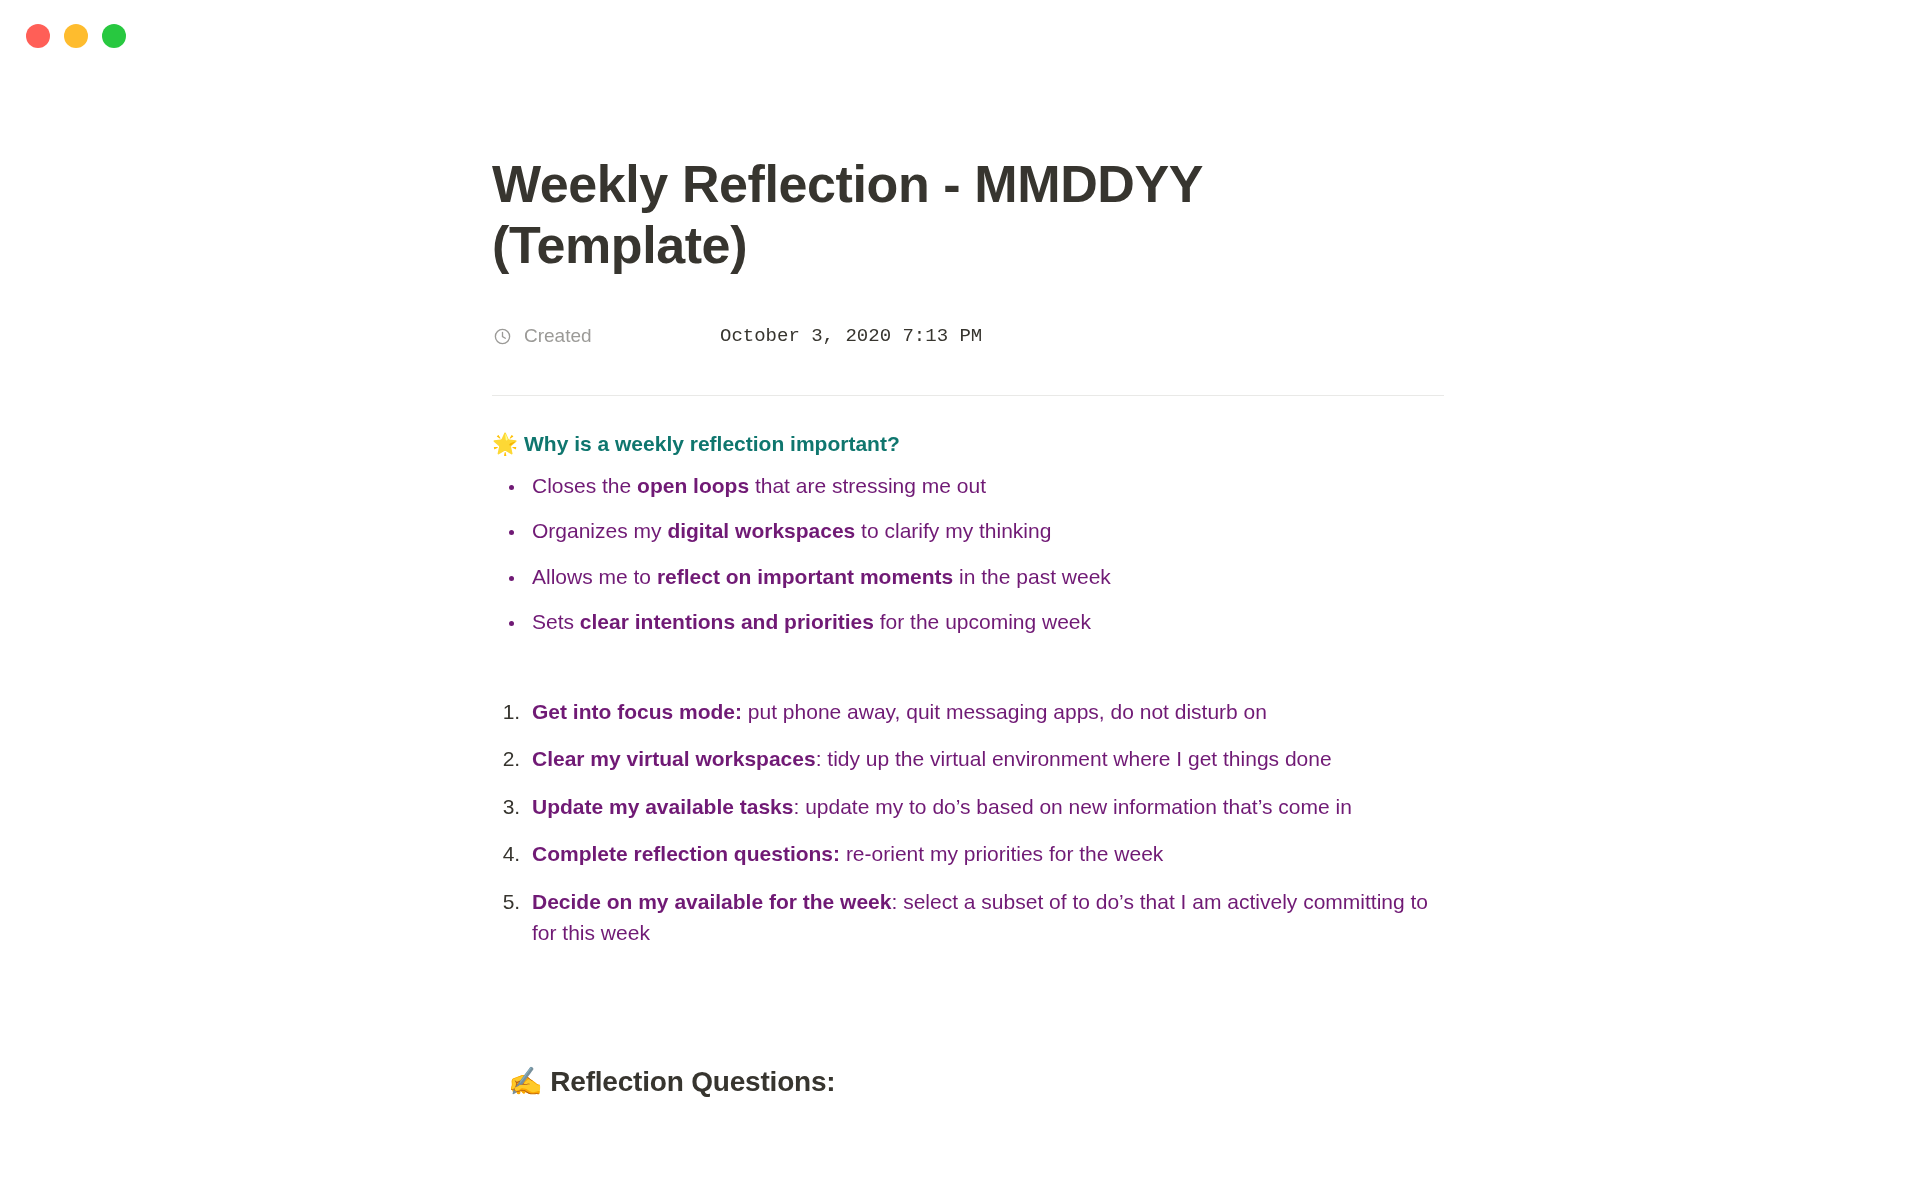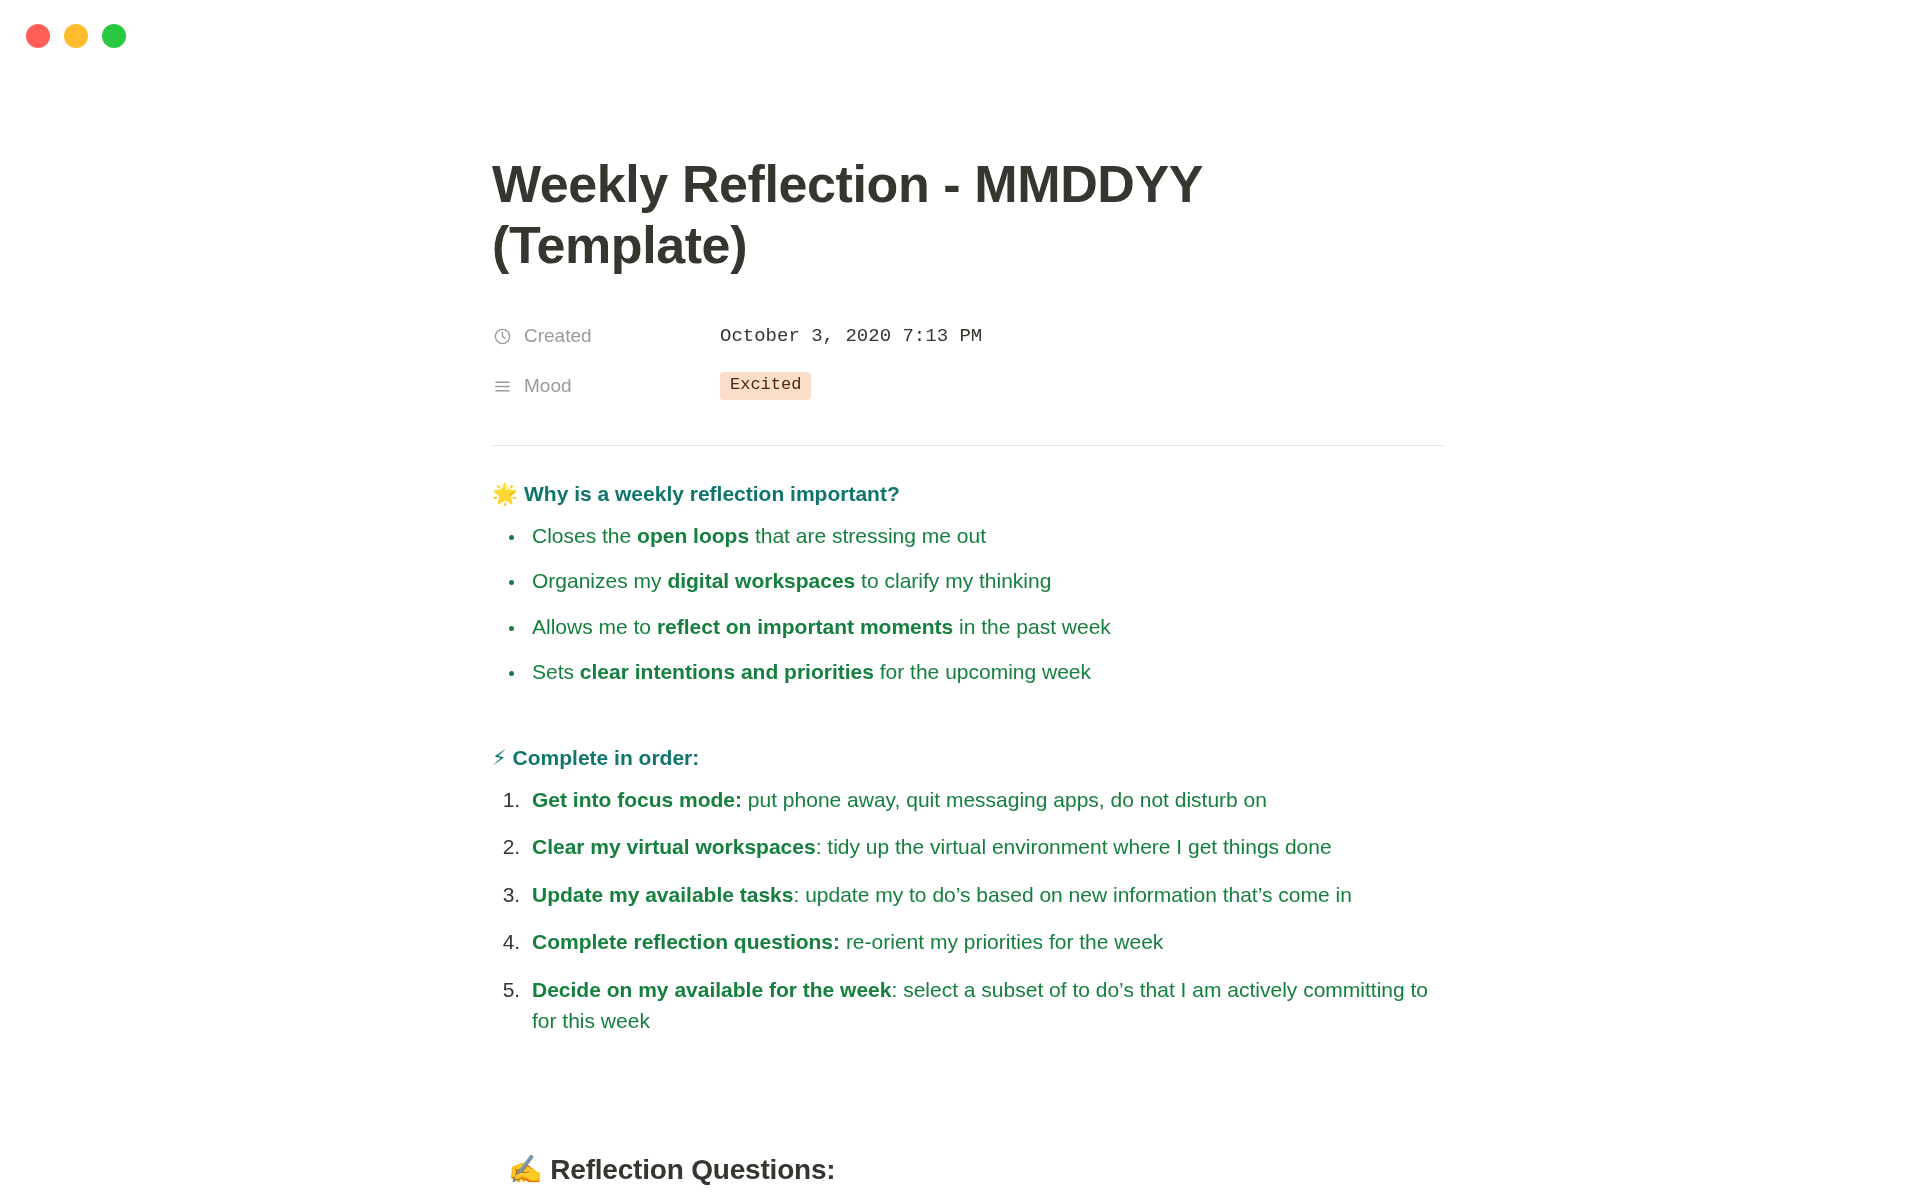--- a/index.html
+++ b/index.html
@@ -112,21 +112,21 @@
   }
   .emoji { font-family: "DejaVu Sans", sans-serif; }
 
   ul.bullets, ol.steps {
     margin: 0;
     padding-left: 34px;
   }
   ul.bullets li, ol.steps li {
     font-size: 21px;
     line-height: 1.5;
-    color: #15803d;
+    color: #701a75;
     margin-bottom: 14px;
     padding-left: 6px;
   }
   ol.steps li { margin-bottom: 16px; }
   ul.bullets li::marker { font-size: 17px; }
   ol.steps li::marker { color: #37352f; }
   b, strong { font-weight: 700; }
 
   .block-gap { height: 44px; }
   .block-gap-lg { height: 84px; }
@@ -163,33 +163,20 @@
             <svg width="19" height="19" viewBox="0 0 20 20" fill="none" stroke="currentColor" stroke-width="1.4">
               <circle cx="10" cy="10" r="7.5"></circle>
               <path d="M10 5.6 V10 L13 11.8" stroke-linecap="round"></path>
             </svg>
           </span>
           <span>Created</span>
         </div>
         <div class="prop-value">October 3, 2020 7:13 PM</div>
       </div>
 
-      <div class="prop-row">
-        <div class="prop-label">
-          <span class="prop-icon">
-            <svg width="19" height="19" viewBox="0 0 20 20" fill="none" stroke="currentColor" stroke-width="1.4" stroke-linecap="round">
-              <path d="M3 5.5h14M3 10h14M3 14.5h14"></path>
-            </svg>
-          </span>
-          <span>Mood</span>
-        </div>
-        <div class="prop-value">
-          <span class="tag">Excited</span>
-        </div>
-      </div>
 
     </div>
 
     <hr class="divider">
 
     <div>
       <div class="section-head">
         <span class="emoji">🌟</span>
         <span>Why is a weekly reflection important?</span>
       </div>
@@ -205,24 +192,20 @@
         </li>
         <li>
           <span>Sets </span><b>clear intentions and priorities</b><span> for the upcoming week</span>
         </li>
       </ul>
     </div>
 
     <div class="block-gap"></div>
 
     <div>
-      <div class="section-head">
-        <span class="emoji">⚡</span>
-        <span>Complete in order:</span>
-      </div>
       <ol class="steps">
         <li>
           <span></span><b>Get into focus mode:</b><span> put phone away, quit messaging apps, do not disturb on</span>
         </li>
         <li>
           <span></span><b>Clear my virtual workspaces</b><span>: tidy up the virtual environment where I get things done</span>
         </li>
         <li>
           <span></span><b>Update my available tasks</b><span>: update my to do’s based on new information that’s come in</span>
         </li>

